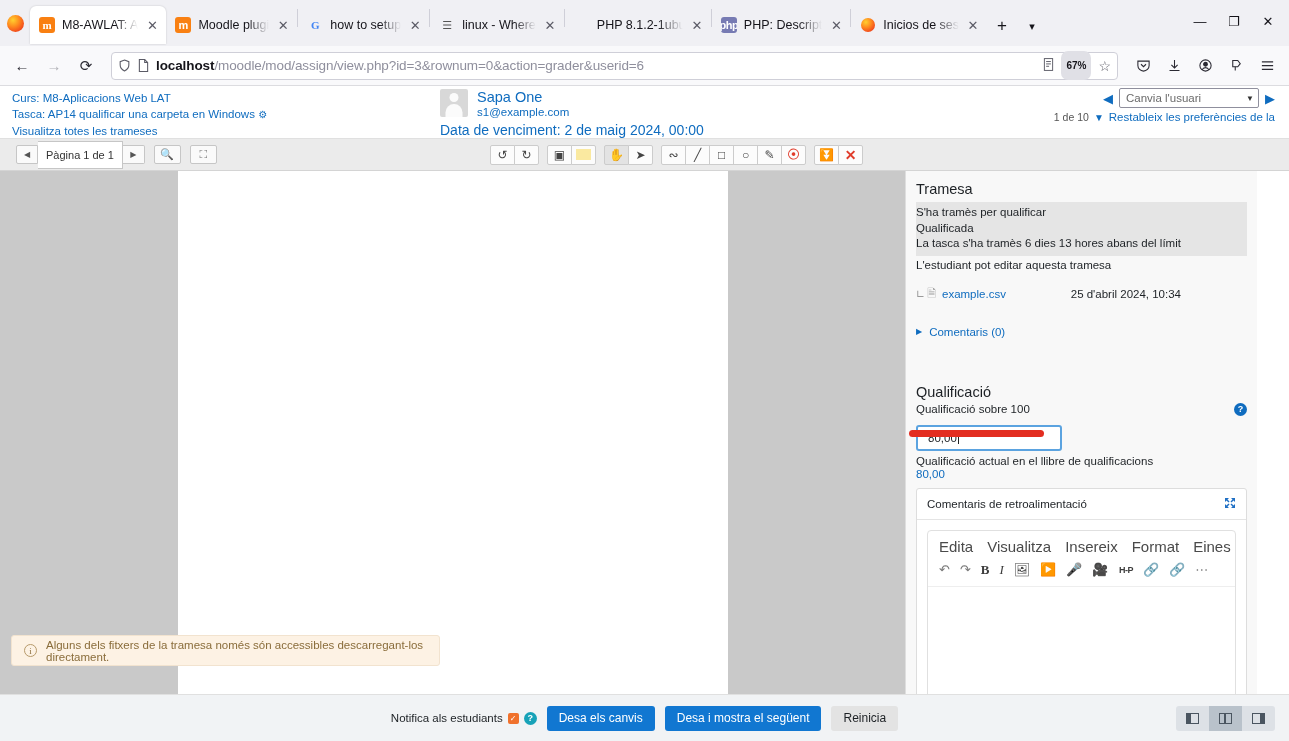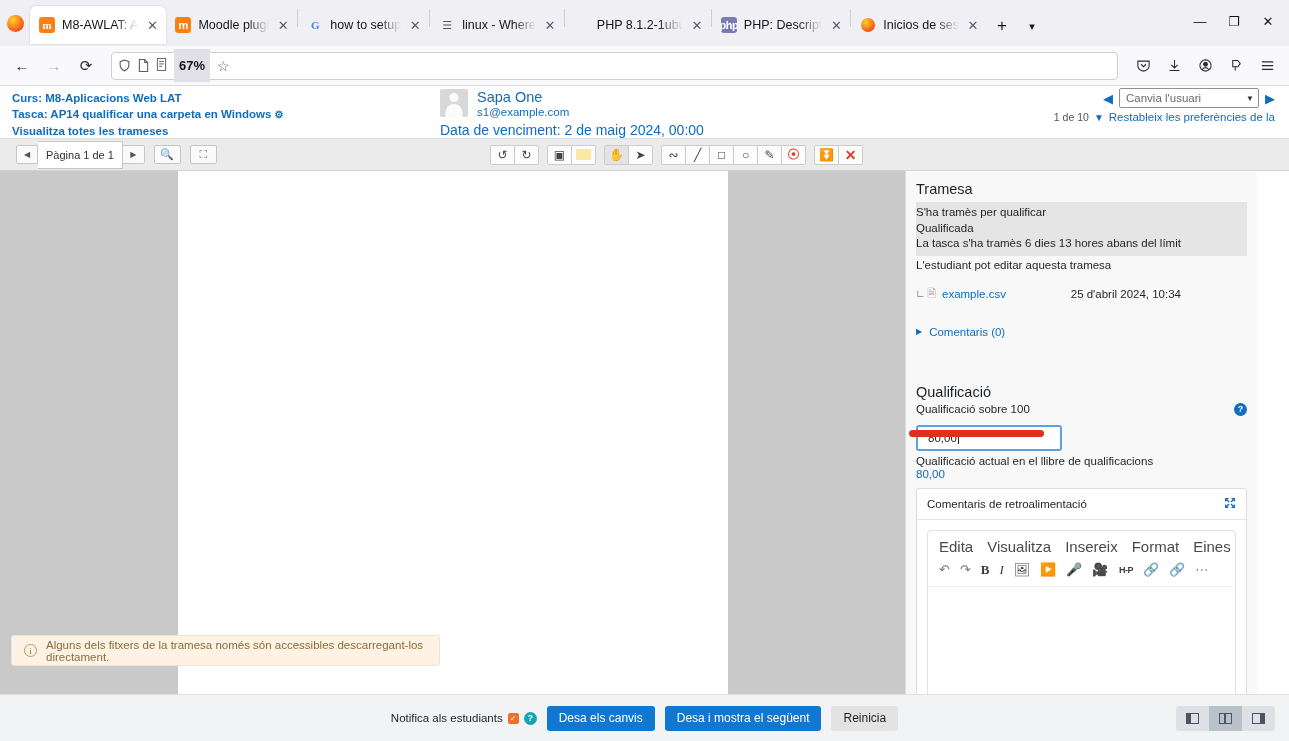--- a/index.html
+++ b/index.html
@@ -98,36 +98,36 @@
     background:#ffffff; border:1px solid #cfcfd8; border-radius:4px;
     display:flex; align-items:center; padding: 0 6px; gap:7px;
     font-size: 13.5px; min-width:0;
   }
   .urlbar .shield, .urlbar .pg { color:#5b5b66; font-size:13px; display:flex; }
   .url-text { flex:1 1 auto; white-space:nowrap; overflow:hidden; color:#8f8f9d; letter-spacing:-0.1px;}
   .url-text b { color:#15141a; font-weight:600; }
   .url-right { display:flex;align-items:center;gap:7px; }
   .reader-ic { color:#5b5b66; font-size:13px; }
   .zoombadge {
-    font-size: 13px; color:#15141a; background:#e0e0e6;
-    border-radius:0; padding:9px 5px; font-weight:600;
+    font-size: 10px; color:#15141a; background:#e0e0e6;
+    border-radius:7px; padding:9px 5px; font-weight:600;
   }
   .star { color:#5b5b66; font-size:14px; }
   .navright { display:flex;align-items:center;gap:1px; }
 
   
   #page { position:relative; width:1289px; height: 655px; background:#fff; }
 
   .moodle-header {
     height: 53px; position:relative; border-bottom:1px solid #e0e0e0; background:#fff;
   }
   .bc {
     position:absolute; left:12px; top:4px; font-size:11.5px; line-height:16px;
   }
-  .bc a { color:#0f6cbf; text-decoration:none; display:block; white-space:nowrap;font-weight:bold;}
+  .bc a { color:#0f6cbf; text-decoration:none; display:block; white-space:nowrap;}
   .gear-ic { color:#0f6cbf; font-size:10px; }
 
   .user-block { position:absolute; left:440px; top:3px; }
   .user-row { display:flex; align-items:flex-start; gap:9px; }
   .avatar {
     width:28px;height:28px;background:#d8d8d8;border-radius:2px;
     position:relative; overflow:hidden; flex:0 0 28px;
   }
   .avatar::before {
     content:""; position:absolute; left:50%; top:4px; transform:translateX(-50%);
@@ -404,20 +404,21 @@
         <svg width="13" height="13" viewBox="0 0 24 24" fill="none" stroke="#5b5b66" stroke-width="2">
             <path d="M12 2 L20 5 V11 C20 16 16 20 12 22 C8 20 4 16 4 11 V5 Z"></path>
           </svg>
       </span>
       <span class="pg">
         <svg width="11" height="13" viewBox="0 0 18 22" fill="none" stroke="#5b5b66" stroke-width="1.8">
             <path d="M2 1 H11 L16 6 V21 H2 Z"></path>
             <path d="M11 1 V6 H16"></path>
           </svg>
       </span>
+      <span class="url-text"><b>localhost</b><span>/moodle/mod/assign/view.php?id=3&amp;rownum=0&amp;action=grader&amp;userid=6</span></span>
       <span class="url-right">
         <span class="reader-ic">
           <svg width="11" height="13" viewBox="0 0 18 22" fill="none" stroke="#5b5b66" stroke-width="1.6">
               <rect x="2" y="1" width="14" height="20"></rect>
               <path d="M5 6h8M5 10h8M5 14h5"></path>
             </svg>
         </span>
         <span class="zoombadge">67%</span>
         <span class="star">☆</span>
       </span>

